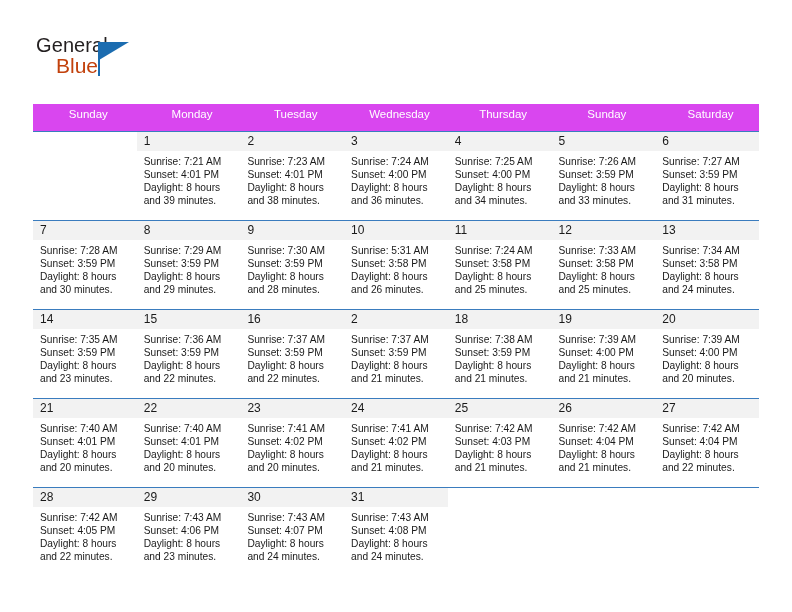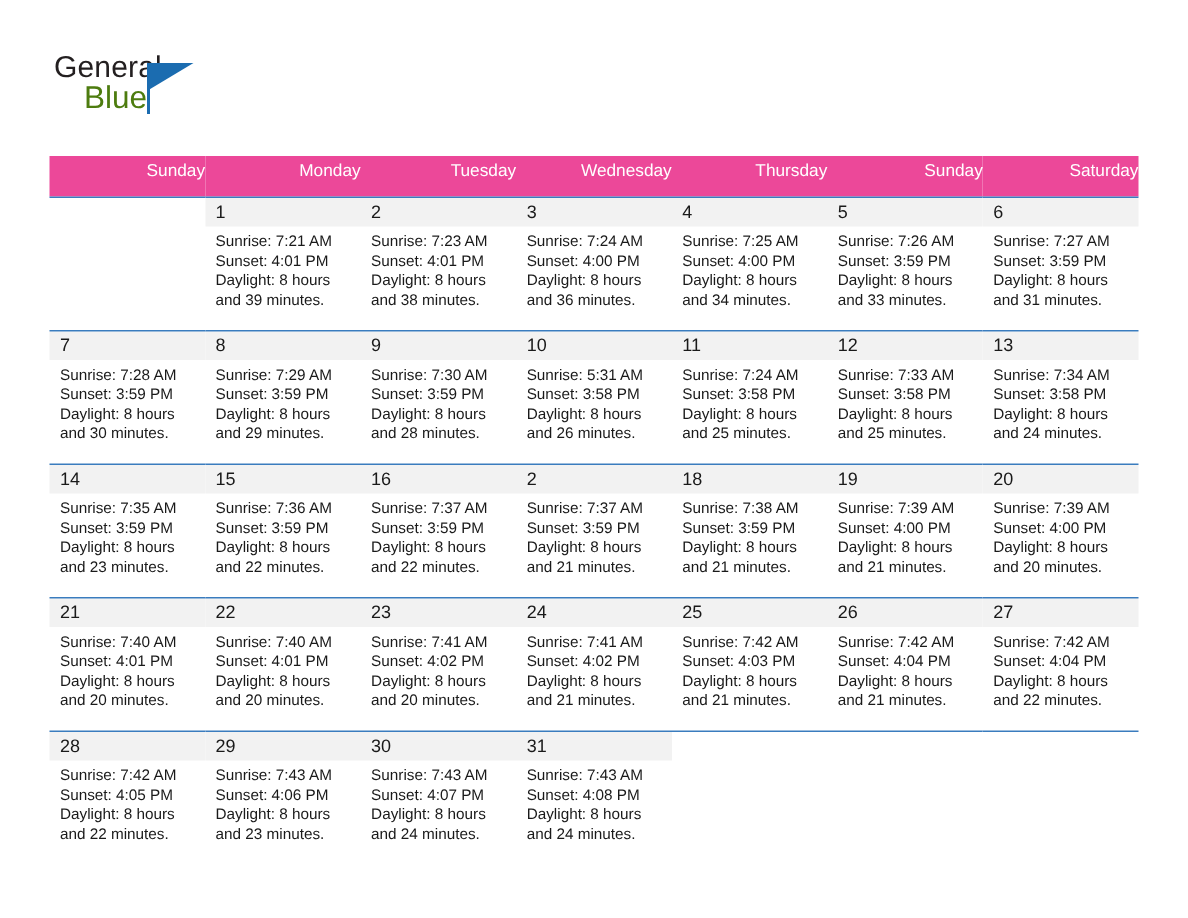--- a/index.html
+++ b/index.html
@@ -43,21 +43,21 @@
     font-size: 20px;
     letter-spacing: 0.1px;
     color: #231f20;
     line-height: 22px;
   }
   .logo-blue {
     position: absolute;
     left: 20px;
     top: 20px;
     font-size: 21px;
-    color: #4d7c0f;
+    color: #c2410c;
     line-height: 23px;
   }
   .logo-tri {
     position: absolute;
     left: 63px;
     top: 8px;
     width: 0;
     height: 0;
     border-left: 30px solid #1b6cb0;
     border-bottom: 18px solid transparent;
@@ -98,25 +98,25 @@
     width: 726px;
     border-collapse: collapse;
     table-layout: fixed;
   }
   .calendar th, .calendar td {
     padding: 0;
     margin: 0;
     vertical-align: top;
   }
   .dow {
-    background: #ec4899;
+    background: #d946ef;
     color: #ffffff;
     font-size: 11.5px;
     font-weight: normal;
-    text-align: right;
+    text-align: center;
     height: 27px;
     line-height: 21px;
     padding-left: 7px !important;
     box-sizing: border-box;
   }
   .week-row > td {
     border-top: 1.5px solid #3a7cbe;
     height: 89px;
     box-sizing: border-box;
   }

